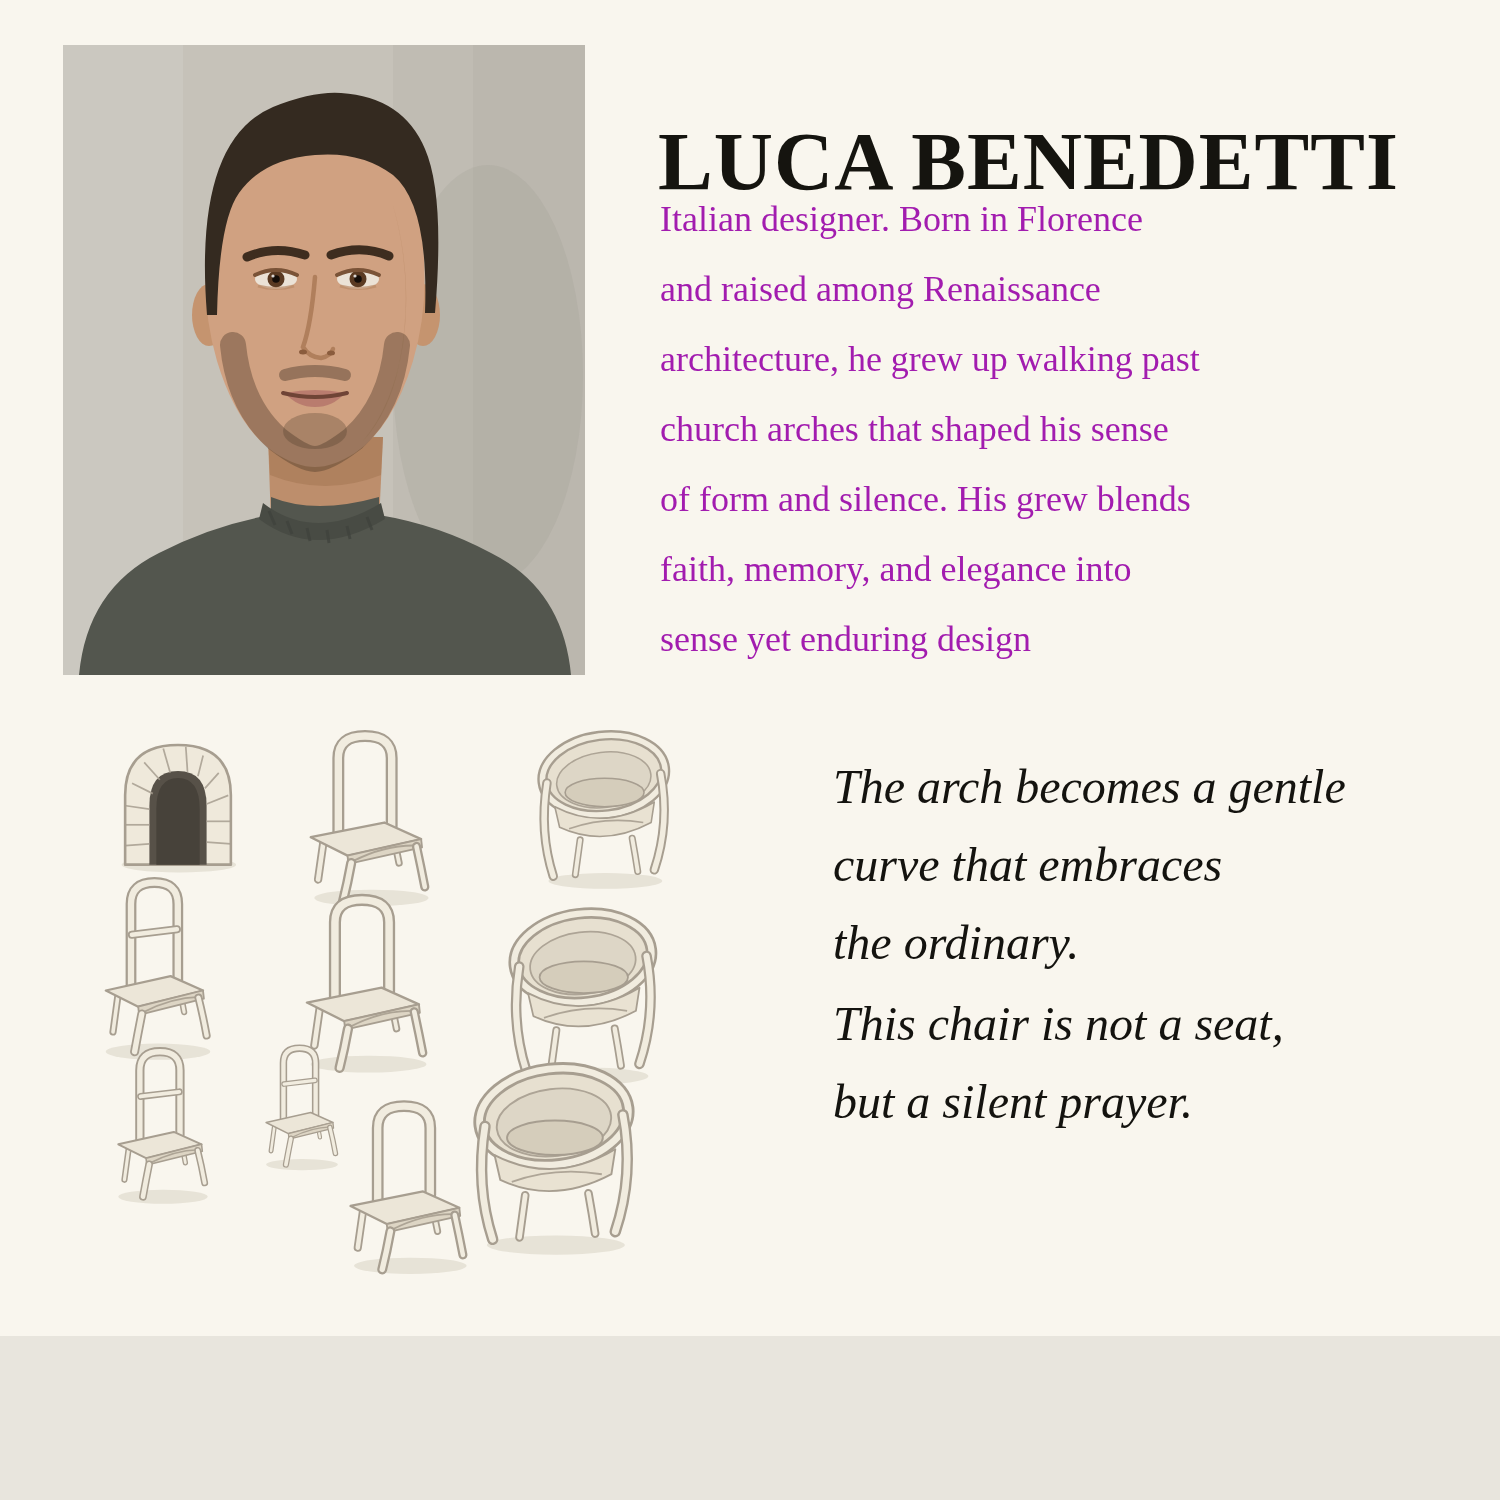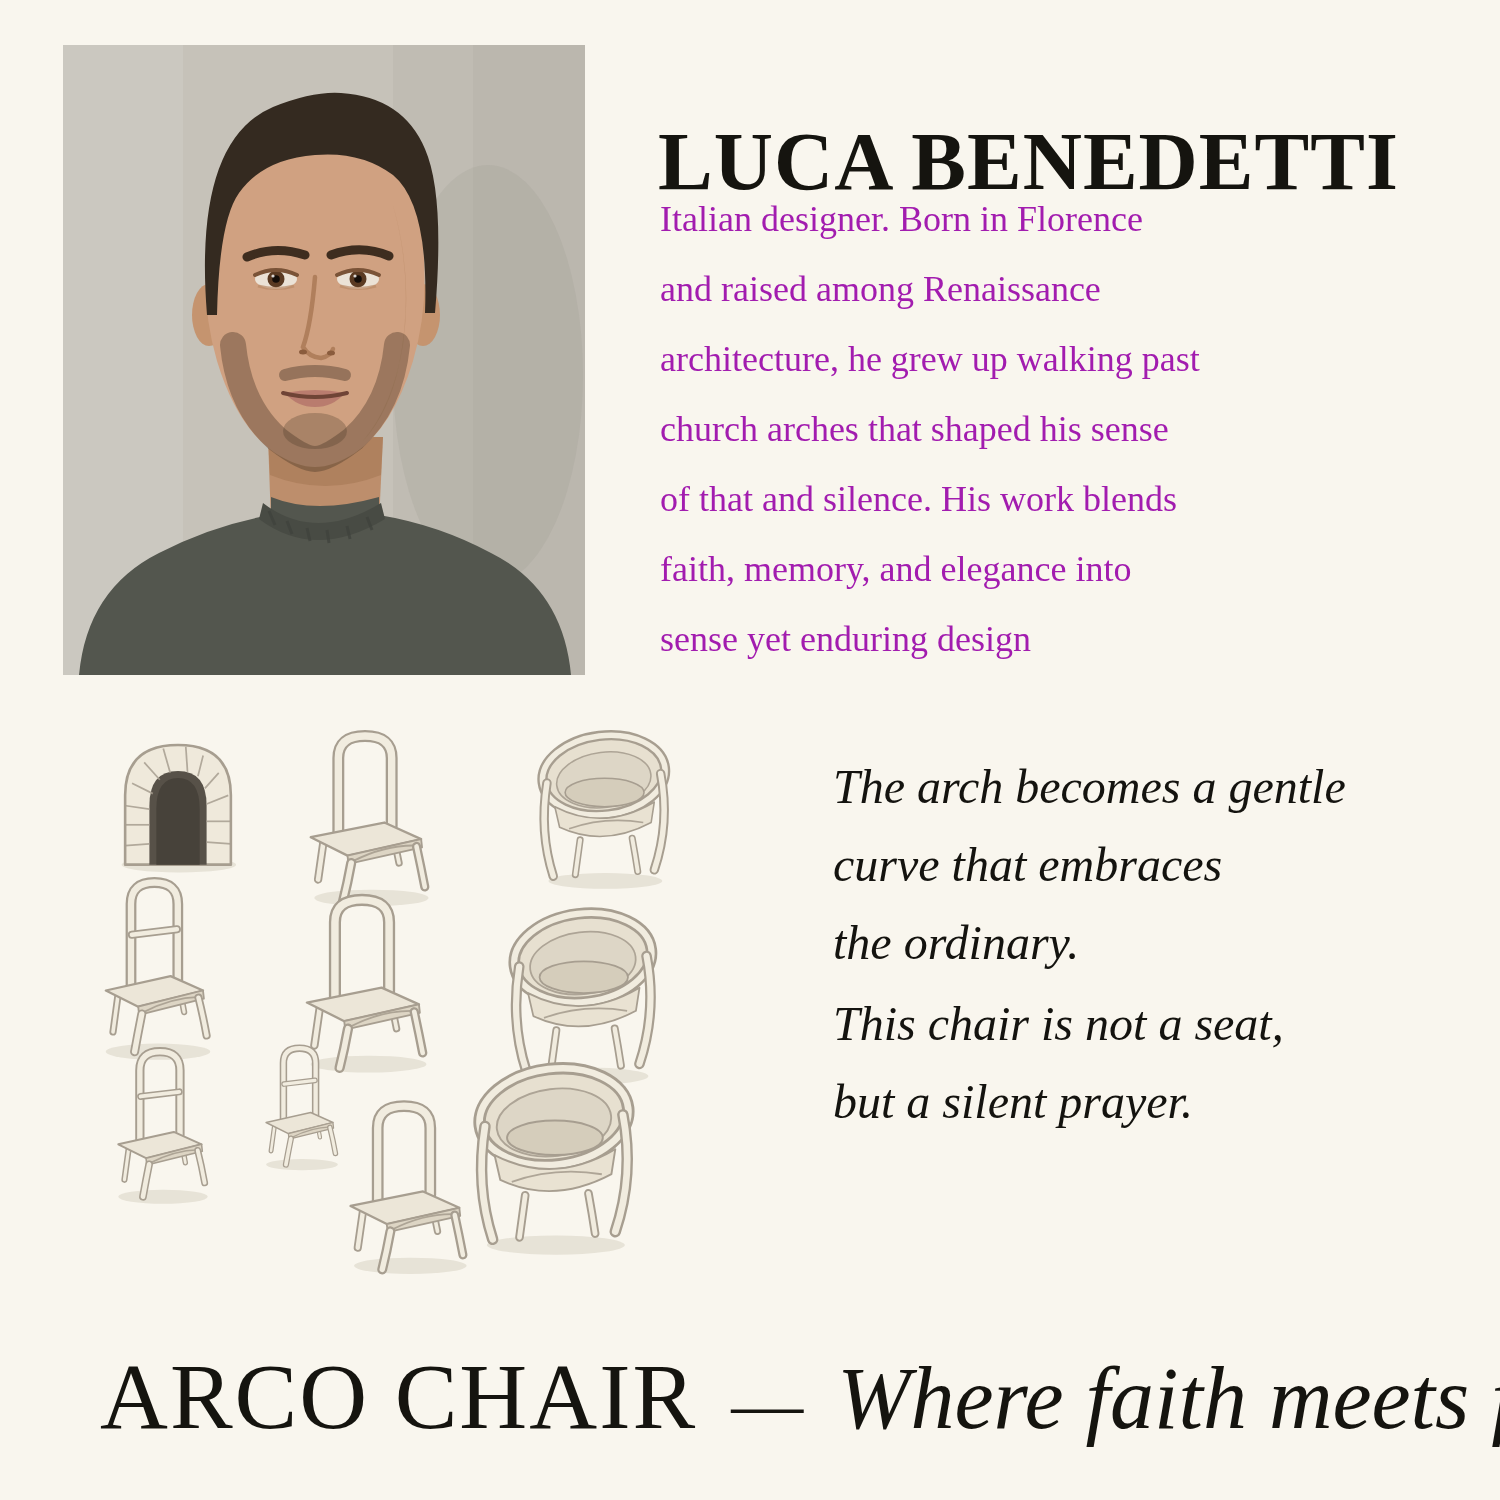--- a/index.html
+++ b/index.html
@@ -1,17 +1,17 @@
 <!DOCTYPE html>
 <html><head>
 <meta charset="utf-8">
 <style>
   html,body{margin:0;padding:0;background:#e8e5dd;}
   #poster{
-    position:relative;width:1500px;height:1500px;overflow:hidden;
+    position:relative;width:1500px;height:1336px;overflow:hidden;
     background:#f9f6ee;color:#1b1a17;
     font-family:"Liberation Serif","DejaVu Serif",serif;
   }
   .photo{position:absolute;left:63px;top:45px;width:522px;height:630px;}
   .photo svg{display:block;width:100%;height:100%;}
   .name{
     position:absolute;left:658px;top:64px;width:800px;
     font-size:82px;line-height:1.05;letter-spacing:1px;color:#15140f;
   }
   .bio{position:absolute;left:660px;top:184px;width:790px;}
@@ -87,21 +87,21 @@
       <path d="M206,466 L212,480 M224,476 L229,489 M244,483 L247,496 M264,485 L266,498 M284,481 L287,494 M304,472 L309,485" stroke="#3f423c" stroke-width="3" fill="none" opacity="0.7"></path>
     </svg>
   </div>
 
   <h1 class="name">LUCA BENEDETTI</h1>
   <div class="bio">
     <div>Italian designer. Born in Florence</div>
     <div>and raised among Renaissance</div>
     <div>architecture, he grew up walking past</div>
     <div>church arches that shaped his sense</div>
-    <div>of that and silence. His work blends</div>
+    <div>of form and silence. His grew blends</div>
     <div>faith, memory, and elegance into</div>
     <div>sense yet enduring design</div>
   </div>
 
   <div class="sketches">
     <svg viewBox="0 0 660 620" xmlns="http://www.w3.org/2000/svg">
       <defs>
 
         <symbol id="g-arch" viewBox="0 0 150 160">
           <ellipse cx="76" cy="150" rx="66" ry="9" fill="#d6cfbf" opacity="0.5"></ellipse>

